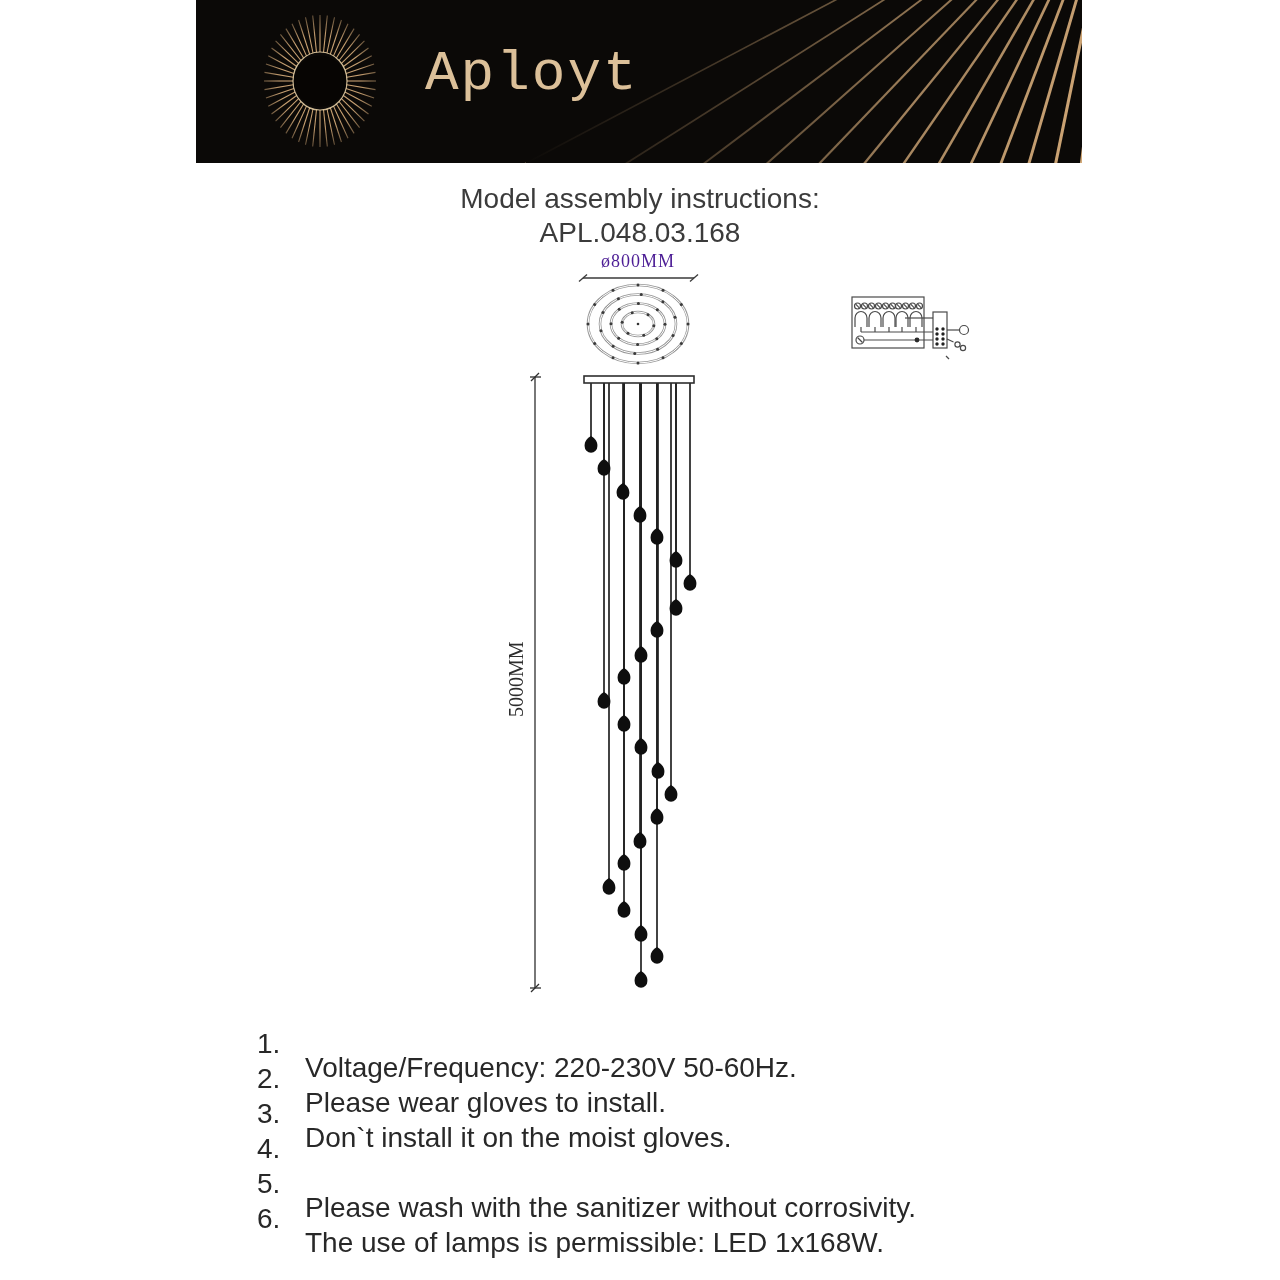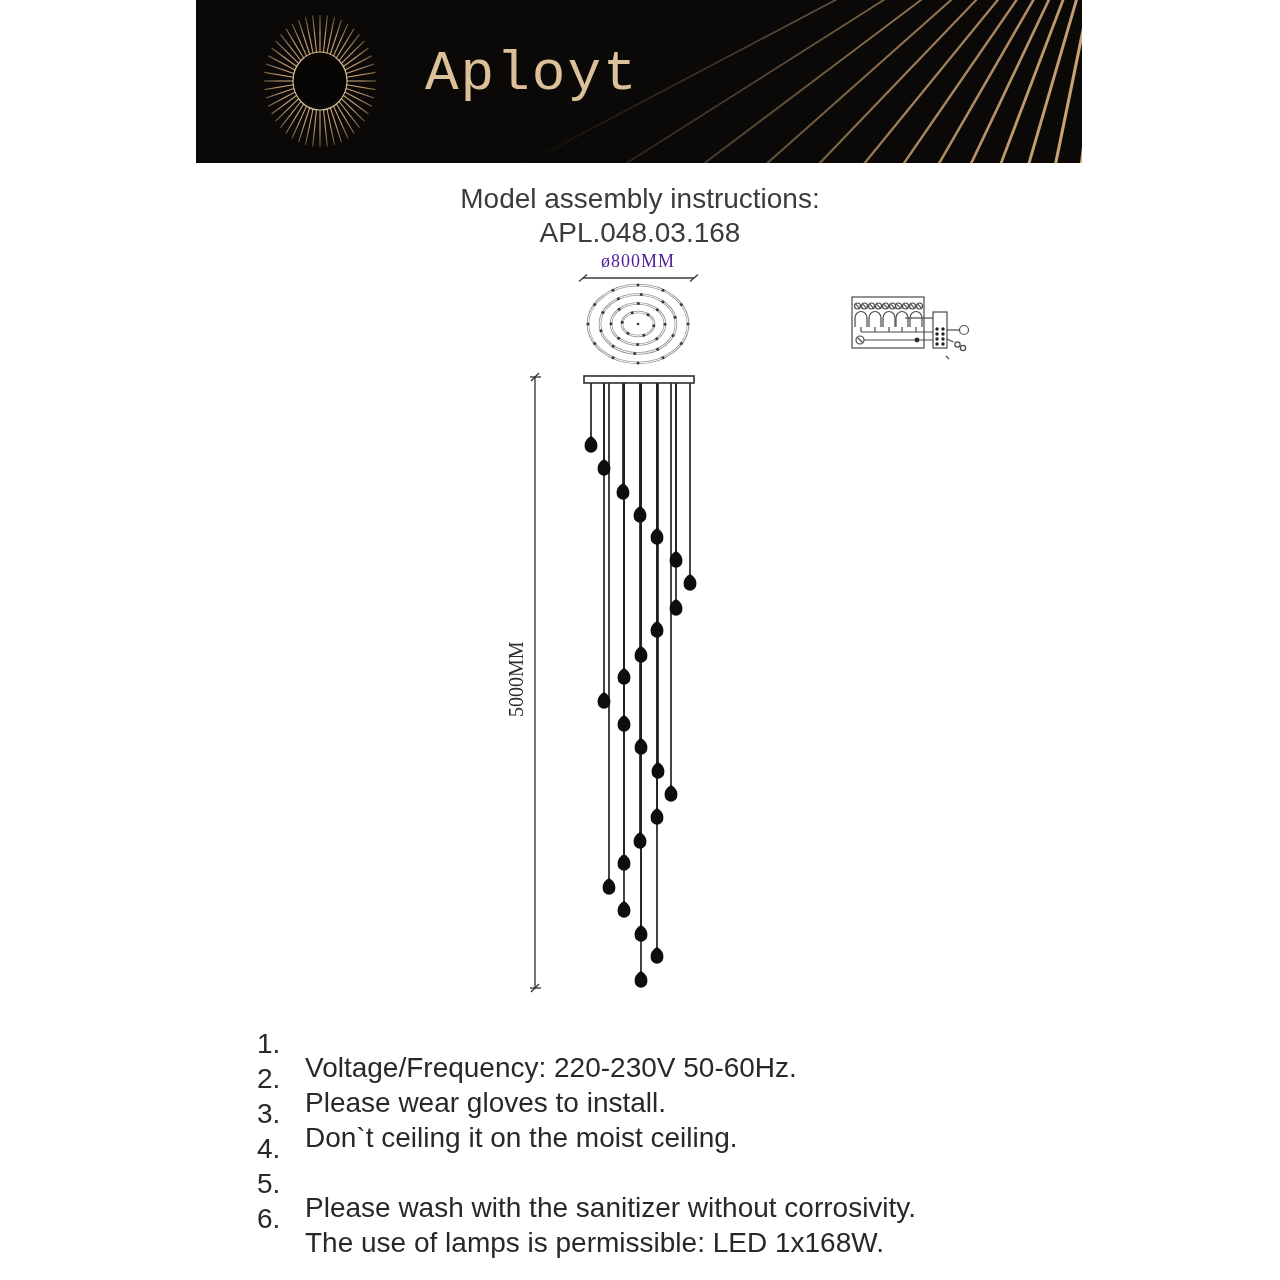--- a/index.html
+++ b/index.html
@@ -324,21 +324,21 @@
     <div class="instr-row">
       <span class="instr-num">1.</span>
       <span class="instr-text">Voltage/Frequency: 220-230V 50-60Hz.</span>
     </div>
     <div class="instr-row">
       <span class="instr-num">2.</span>
       <span class="instr-text">Please wear gloves to install.</span>
     </div>
     <div class="instr-row">
       <span class="instr-num">3.</span>
-      <span class="instr-text">Don`t ceiling it on the moist ceiling.</span>
+      <span class="instr-text">Don`t install it on the moist gloves.</span>
     </div>
     <div class="instr-row">
       <span class="instr-num">4.</span>
     </div>
     <div class="instr-row">
       <span class="instr-num">5.</span>
       <span class="instr-text">Please wash with the sanitizer without corrosivity.</span>
     </div>
     <div class="instr-row">
       <span class="instr-num">6.</span>

